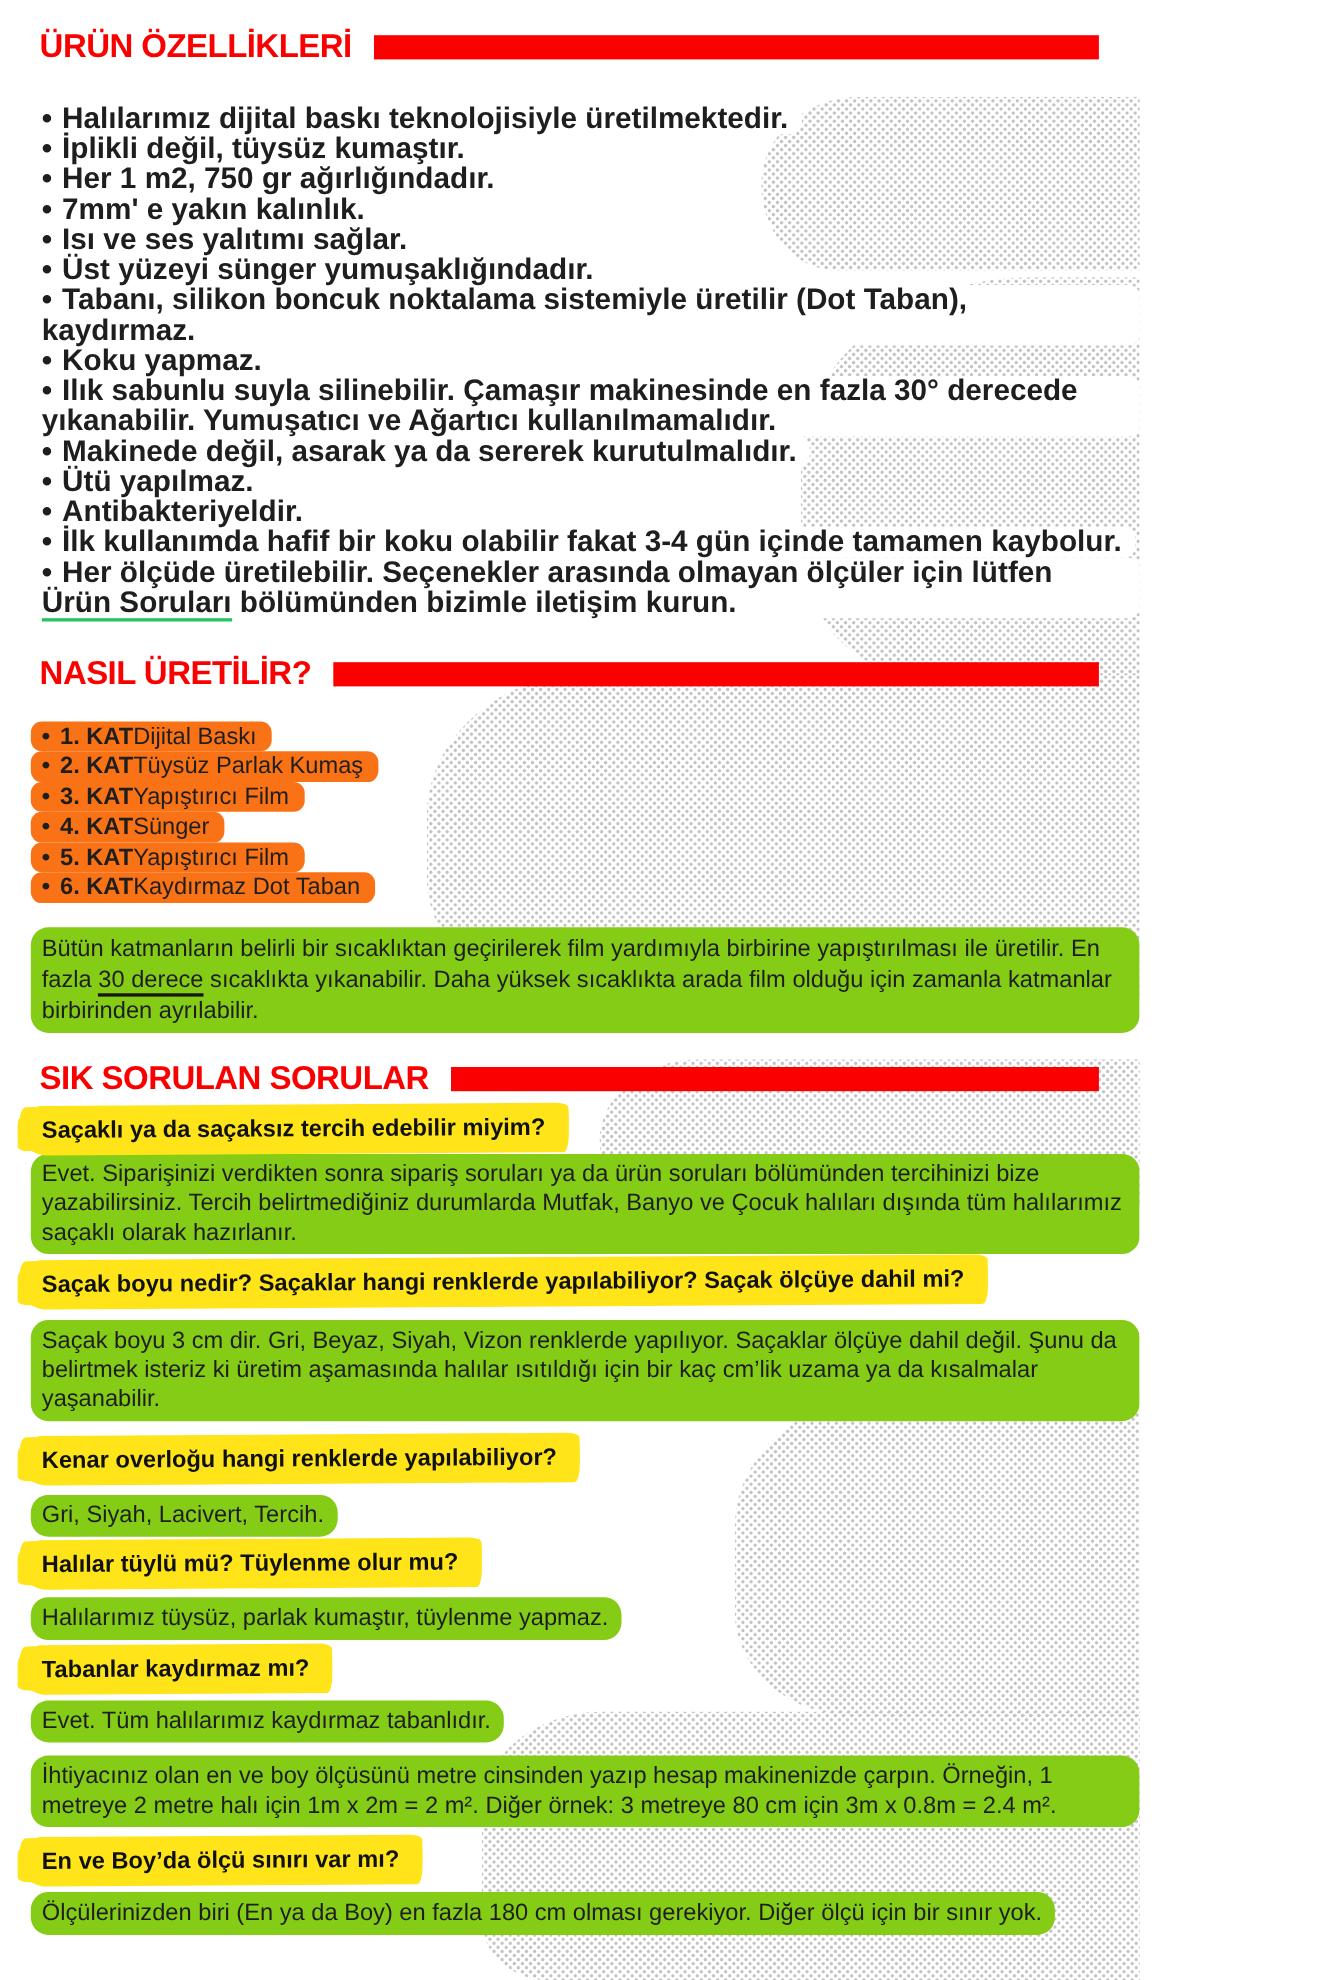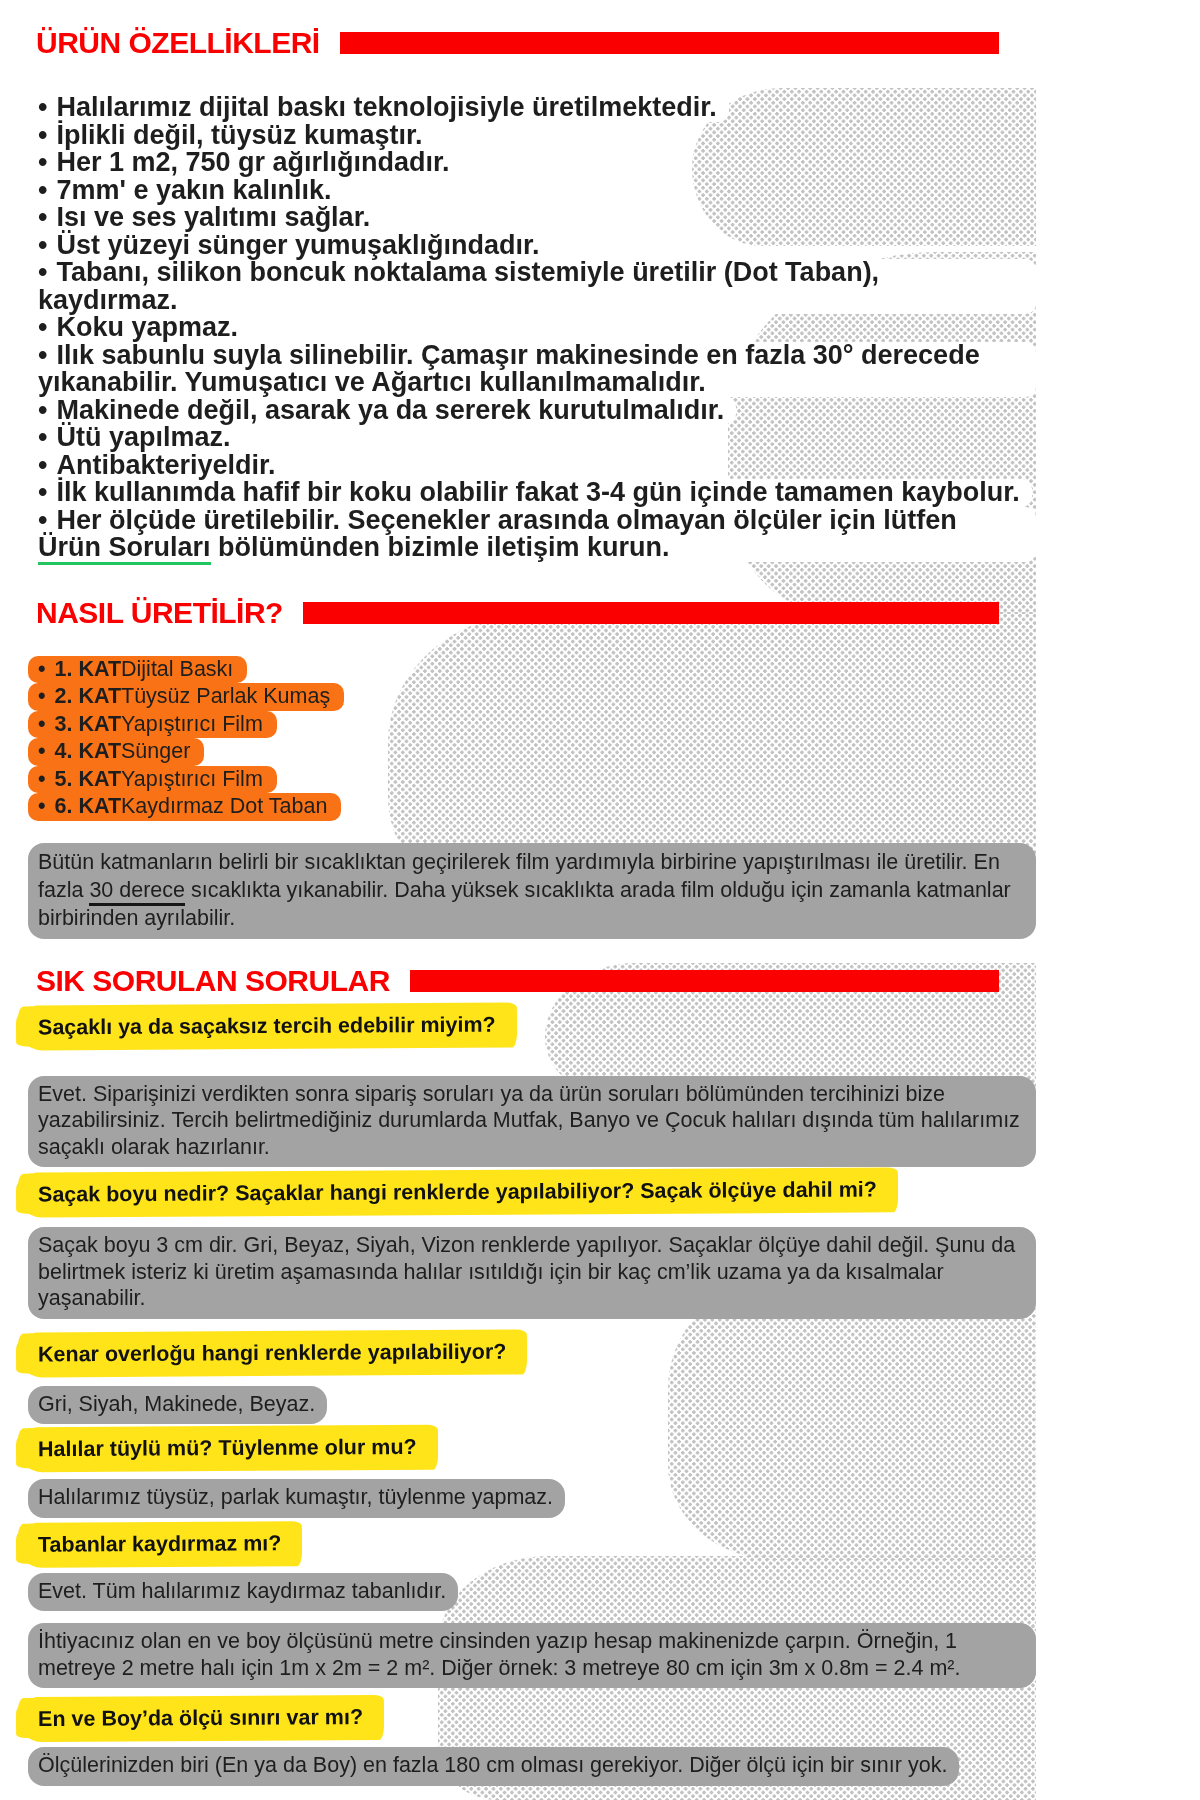--- a/index.html
+++ b/index.html
@@ -45,21 +45,21 @@
   .kat-list li{
     display:table;background:#f97316;border-radius:10px;
     font-size:21.5px;line-height:27.5px;font-weight:500;
     padding:0 14px 0 10px;
   }
   .kat-list li::before{content:"•";font-weight:700;padding-right:9px;}
   .kat-num{font-weight:800;}
 
   
   .note,.answer{
-    margin:0 0 0 28px;background:#a3a3a3;border-radius:16px;
+    margin:0 0 0 28px;background:#84cc16;border-radius:16px;
     width:fit-content;max-width:1132px;
     font-size:21.5px;font-weight:500;
   }
   .note{margin-top:22px;padding:5px 12px 7px 10px;line-height:28px;}
   .answer{padding:5px 12px 7px 10px;line-height:26.5px;}
   .u30{border-bottom:3px solid #161616;padding-bottom:1px;}
 
   
   .faq-head{margin-top:25px;}
   .q-chip{
@@ -152,27 +152,27 @@
 
     <p class="note"><span>Bütün katmanların belirli bir sıcaklıktan geçirilerek film yardımıyla birbirine yapıştırılması ile üretilir. En fazla </span><span class="u30">30 derece</span><span> sıcaklıkta yıkanabilir. Daha yüksek sıcaklıkta arada film olduğu için zamanla katmanlar birbirinden ayrılabilir.</span></p>
 
     <div class="sec-head faq-head">
       <h2 class="sec-title">SIK SORULAN SORULAR</h2>
       <div class="sec-bar"></div>
     </div>
 
     <div>
       <div class="chip-wrap" style="margin-top:7px;"><span class="q-chip">Saçaklı ya da saçaksız tercih edebilir miyim?</span></div>
-      <p class="answer" style="margin-top:29px;">Evet. Siparişinizi verdikten sonra sipariş soruları ya da ürün soruları bölümünden tercihinizi bize yazabilirsiniz. Tercih belirtmediğiniz durumlarda Mutfak, Banyo ve Çocuk halıları dışında tüm halılarımız saçaklı olarak hazırlanır.</p>
+      <p class="answer" style="margin-top:2px;">Evet. Siparişinizi verdikten sonra sipariş soruları ya da ürün soruları bölümünden tercihinizi bize yazabilirsiniz. Tercih belirtmediğiniz durumlarda Mutfak, Banyo ve Çocuk halıları dışında tüm halılarımız saçaklı olarak hazırlanır.</p>
 
       <div class="chip-wrap" style="margin-top:4px;"><span class="q-chip">Saçak boyu nedir? Saçaklar hangi renklerde yapılabiliyor? Saçak ölçüye dahil mi?</span></div>
       <p class="answer" style="margin-top:14px;">Saçak boyu 3 cm dir. Gri, Beyaz, Siyah, Vizon renklerde yapılıyor. Saçaklar ölçüye dahil değil. Şunu da belirtmek isteriz ki üretim aşamasında halılar ısıtıldığı için bir kaç cm’lik uzama ya da kısalmalar yaşanabilir.</p>
 
       <div class="chip-wrap" style="margin-top:13px;"><span class="q-chip">Kenar overloğu hangi renklerde yapılabiliyor?</span></div>
-      <p class="answer" style="margin-top:12px;">Gri, Siyah, Makinede, Beyaz.</p>
+      <p class="answer" style="margin-top:12px;">Gri, Siyah, Lacivert, Tercih.</p>
 
       <div class="chip-wrap" style="margin-top:3px;"><span class="q-chip">Halılar tüylü mü? Tüylenme olur mu?</span></div>
       <p class="answer" style="margin-top:10px;">Halılarımız tüysüz, parlak kumaştır, tüylenme yapmaz.</p>
 
       <div class="chip-wrap" style="margin-top:5px;"><span class="q-chip">Tabanlar kaydırmaz mı?</span></div>
       <p class="answer" style="margin-top:8px;">Evet. Tüm halılarımız kaydırmaz tabanlıdır.</p>
 
       <p class="answer" style="margin-top:12px;">İhtiyacınız olan en ve boy ölçüsünü metre cinsinden yazıp hesap makinenizde çarpın. Örneğin, 1 metreye 2 metre halı için 1m x 2m = 2 m². Diğer örnek: 3 metreye 80 cm için 3m x 0.8m = 2.4 m².</p>
 
       <div class="chip-wrap" style="margin-top:9px;"><span class="q-chip">En ve Boy’da ölçü sınırı var mı?</span></div>

